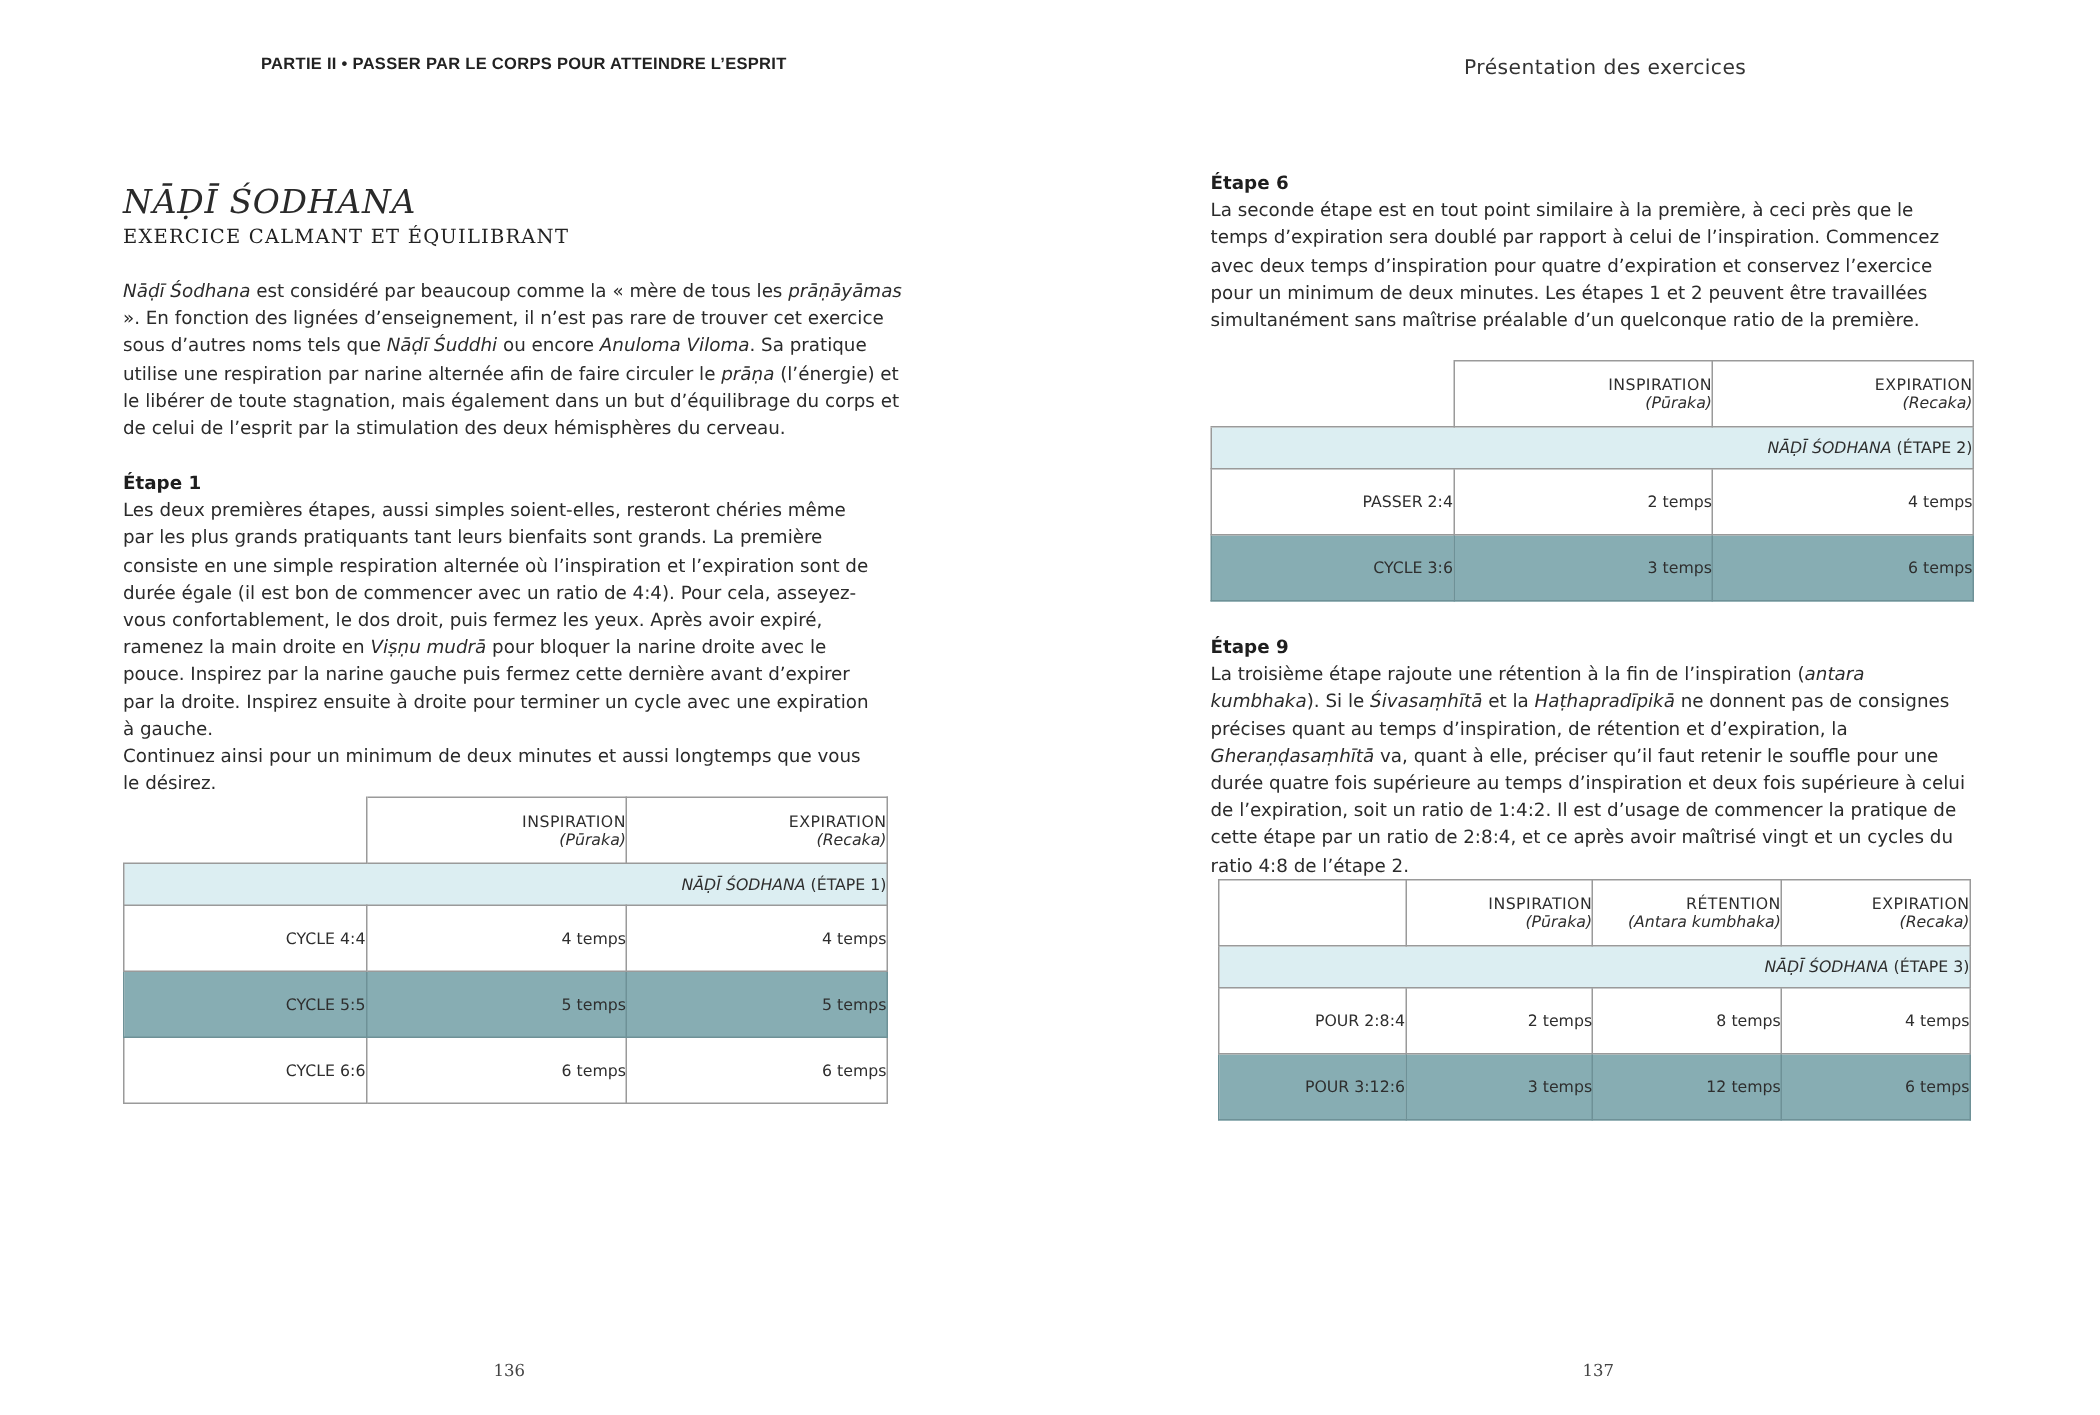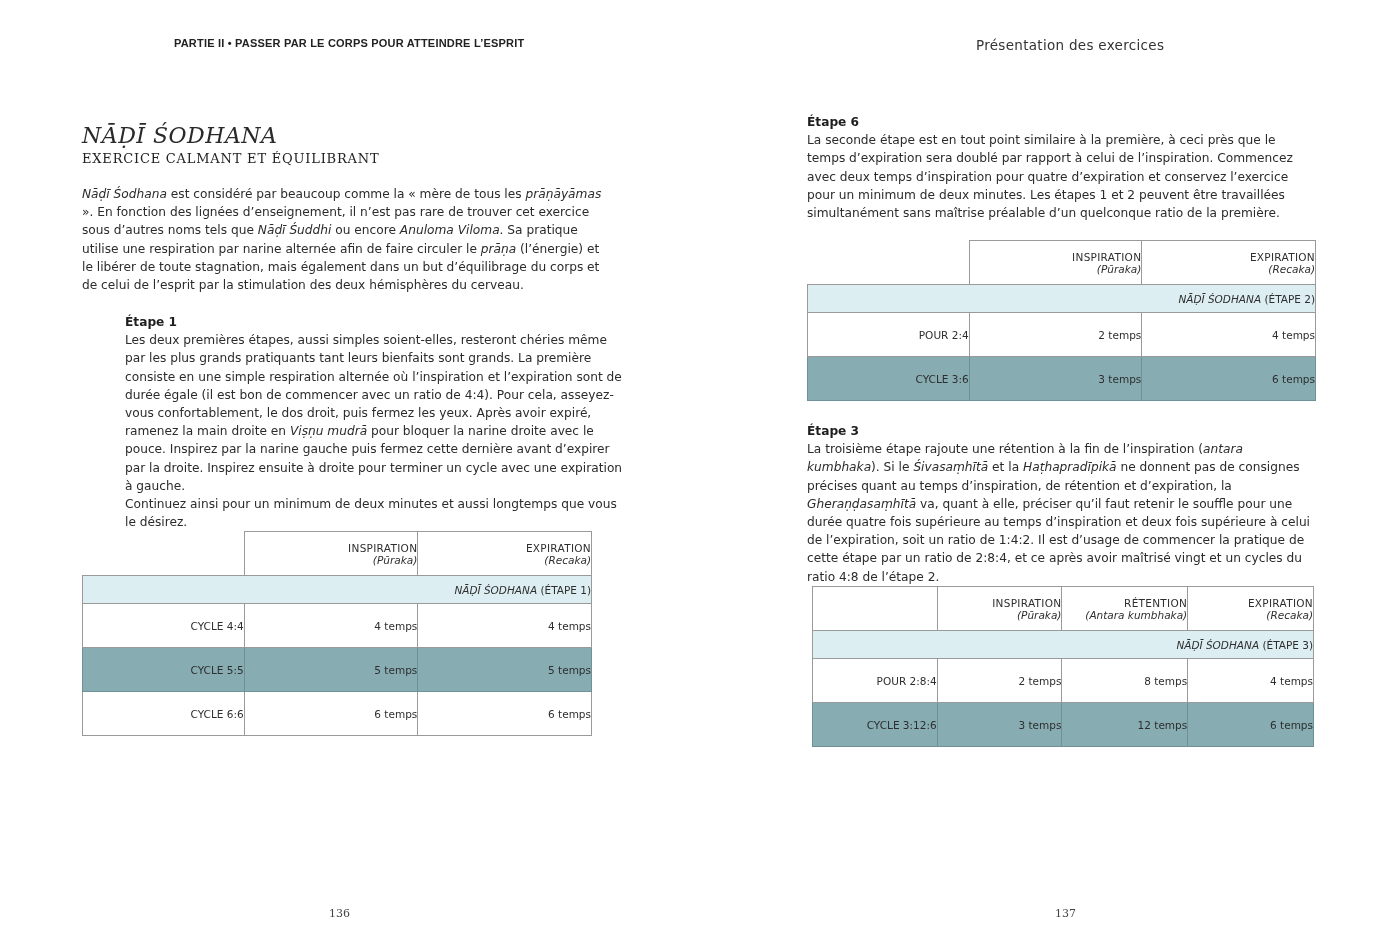--- a/index.html
+++ b/index.html
@@ -56,21 +56,21 @@
 
 <div class="page page-left">
   <div class="running-head-left">PARTIE II • PASSER PAR LE CORPS POUR ATTEINDRE L’ESPRIT</div>
   <h1 class="title" style="margin:0">NĀḌĪ ŚODHANA</h1>
   <div class="subtitle">EXERCICE CALMANT ET ÉQUILIBRANT</div>
 
   <div class="text-block" style="left:82px; top:180px; width:520px;">
     <p><em>Nāḍī Śodhana</em><span> est considéré par beaucoup comme la « mère de tous les </span><em>prāṇāyāmas</em><span> ». En fonction des lignées d’enseignement, il n’est pas rare de trouver cet exercice sous d’autres noms tels que </span><em>Nāḍī Śuddhi</em><span> ou encore </span><em>Anuloma Viloma</em><span>. Sa pratique utilise une respiration par narine alternée afin de faire circuler le </span><em>prāṇa</em><span> (l’énergie) et le libérer de toute stagnation, mais également dans un but d’équilibrage du corps et de celui de l’esprit par la stimulation des deux hémisphères du cerveau.</span></p>
   </div>
 
-  <div class="text-block" style="left:82px; top:308px; width:505px;margin-left:43px;">
+  <div class="text-block" style="left:82px; top:308px; width:505px;">
     <p class="heading">Étape 1</p>
     <p><span>Les deux premières étapes, aussi simples soient-elles, resteront chéries même par les plus grands pratiquants tant leurs bienfaits sont grands. La première consiste en une simple respiration alternée où l’inspiration et l’expiration sont de durée égale (il est bon de commencer avec un ratio de 4:4). Pour cela, asseyez-vous confortablement, le dos droit, puis fermez les yeux. Après avoir expiré, ramenez la main droite en </span><em>Viṣṇu mudrā</em><span> pour bloquer la narine droite avec le pouce. Inspirez par la narine gauche puis fermez cette dernière avant d’expirer par la droite. Inspirez ensuite à droite pour terminer un cycle avec une expiration à gauche.</span></p>
     <p>Continuez ainsi pour un minimum de deux minutes et aussi longtemps que vous le désirez.</p>
   </div>
 
   <table class="tbl" style="left:82px; top:526px; width:510px;">
     <colgroup>
         <col style="width:162px">
         <col style="width:174px">
         <col style="width:174px">
@@ -134,34 +134,34 @@
           </td>
       <td>
             <span class="head-main">EXPIRATION</span>
             <span class="head-sub">(Recaka)</span>
           </td>
     </tr>
     <tr class="band">
       <td colspan="3"><span class="band-title">NĀḌĪ ŚODHANA</span><span> (ÉTAPE 2)</span></td>
     </tr>
     <tr class="row-white">
-      <td>POUR 2:4</td>
+      <td>PASSER 2:4</td>
       <td>2 temps</td>
       <td>4 temps</td>
     </tr>
     <tr class="row-teal">
       <td>CYCLE 3:6</td>
       <td>3 temps</td>
       <td>6 temps</td>
     </tr>
   </tbody>
     </table>
 
   <div class="text-block" style="left:107px; top:417px; width:512px;">
-    <p class="heading">Étape 3</p>
+    <p class="heading">Étape 9</p>
     <p><span>La troisième étape rajoute une rétention à la fin de l’inspiration (</span><em>antara kumbhaka</em><span>). Si le </span><em>Śivasaṃhītā</em><span> et la </span><em>Haṭhapradīpikā</em><span> ne donnent pas de consignes précises quant au temps d’inspiration, de rétention et d’expiration, la </span><em>Gheraṇḍasaṃhītā</em><span> va, quant à elle, préciser qu’il faut retenir le souffle pour une durée quatre fois supérieure au temps d’inspiration et deux fois supérieure à celui de l’expiration, soit un ratio de 1:4:2. Il est d’usage de commencer la pratique de cette étape par un ratio de 2:8:4, et ce après avoir maîtrisé vingt et un cycles du ratio 4:8 de l’étape 2.</span></p>
   </div>
 
   <table class="tbl" style="left:112px; top:581px; width:502px;">
     <colgroup>
         <col style="width:125px">
         <col style="width:125px">
         <col style="width:126px">
         <col style="width:126px">
       </colgroup>
@@ -184,21 +184,21 @@
     <tr class="band">
       <td colspan="4"><span class="band-title">NĀḌĪ ŚODHANA</span><span> (ÉTAPE 3)</span></td>
     </tr>
     <tr class="row-white">
       <td>POUR 2:8:4</td>
       <td>2 temps</td>
       <td>8 temps</td>
       <td>4 temps</td>
     </tr>
     <tr class="row-teal">
-      <td>CYCLE 3:12:6</td>
+      <td>POUR 3:12:6</td>
       <td>3 temps</td>
       <td>12 temps</td>
       <td>6 temps</td>
     </tr>
   </tbody>
     </table>
 
   <div class="page-num" style="left:355px;">137</div>
 </div>
 

